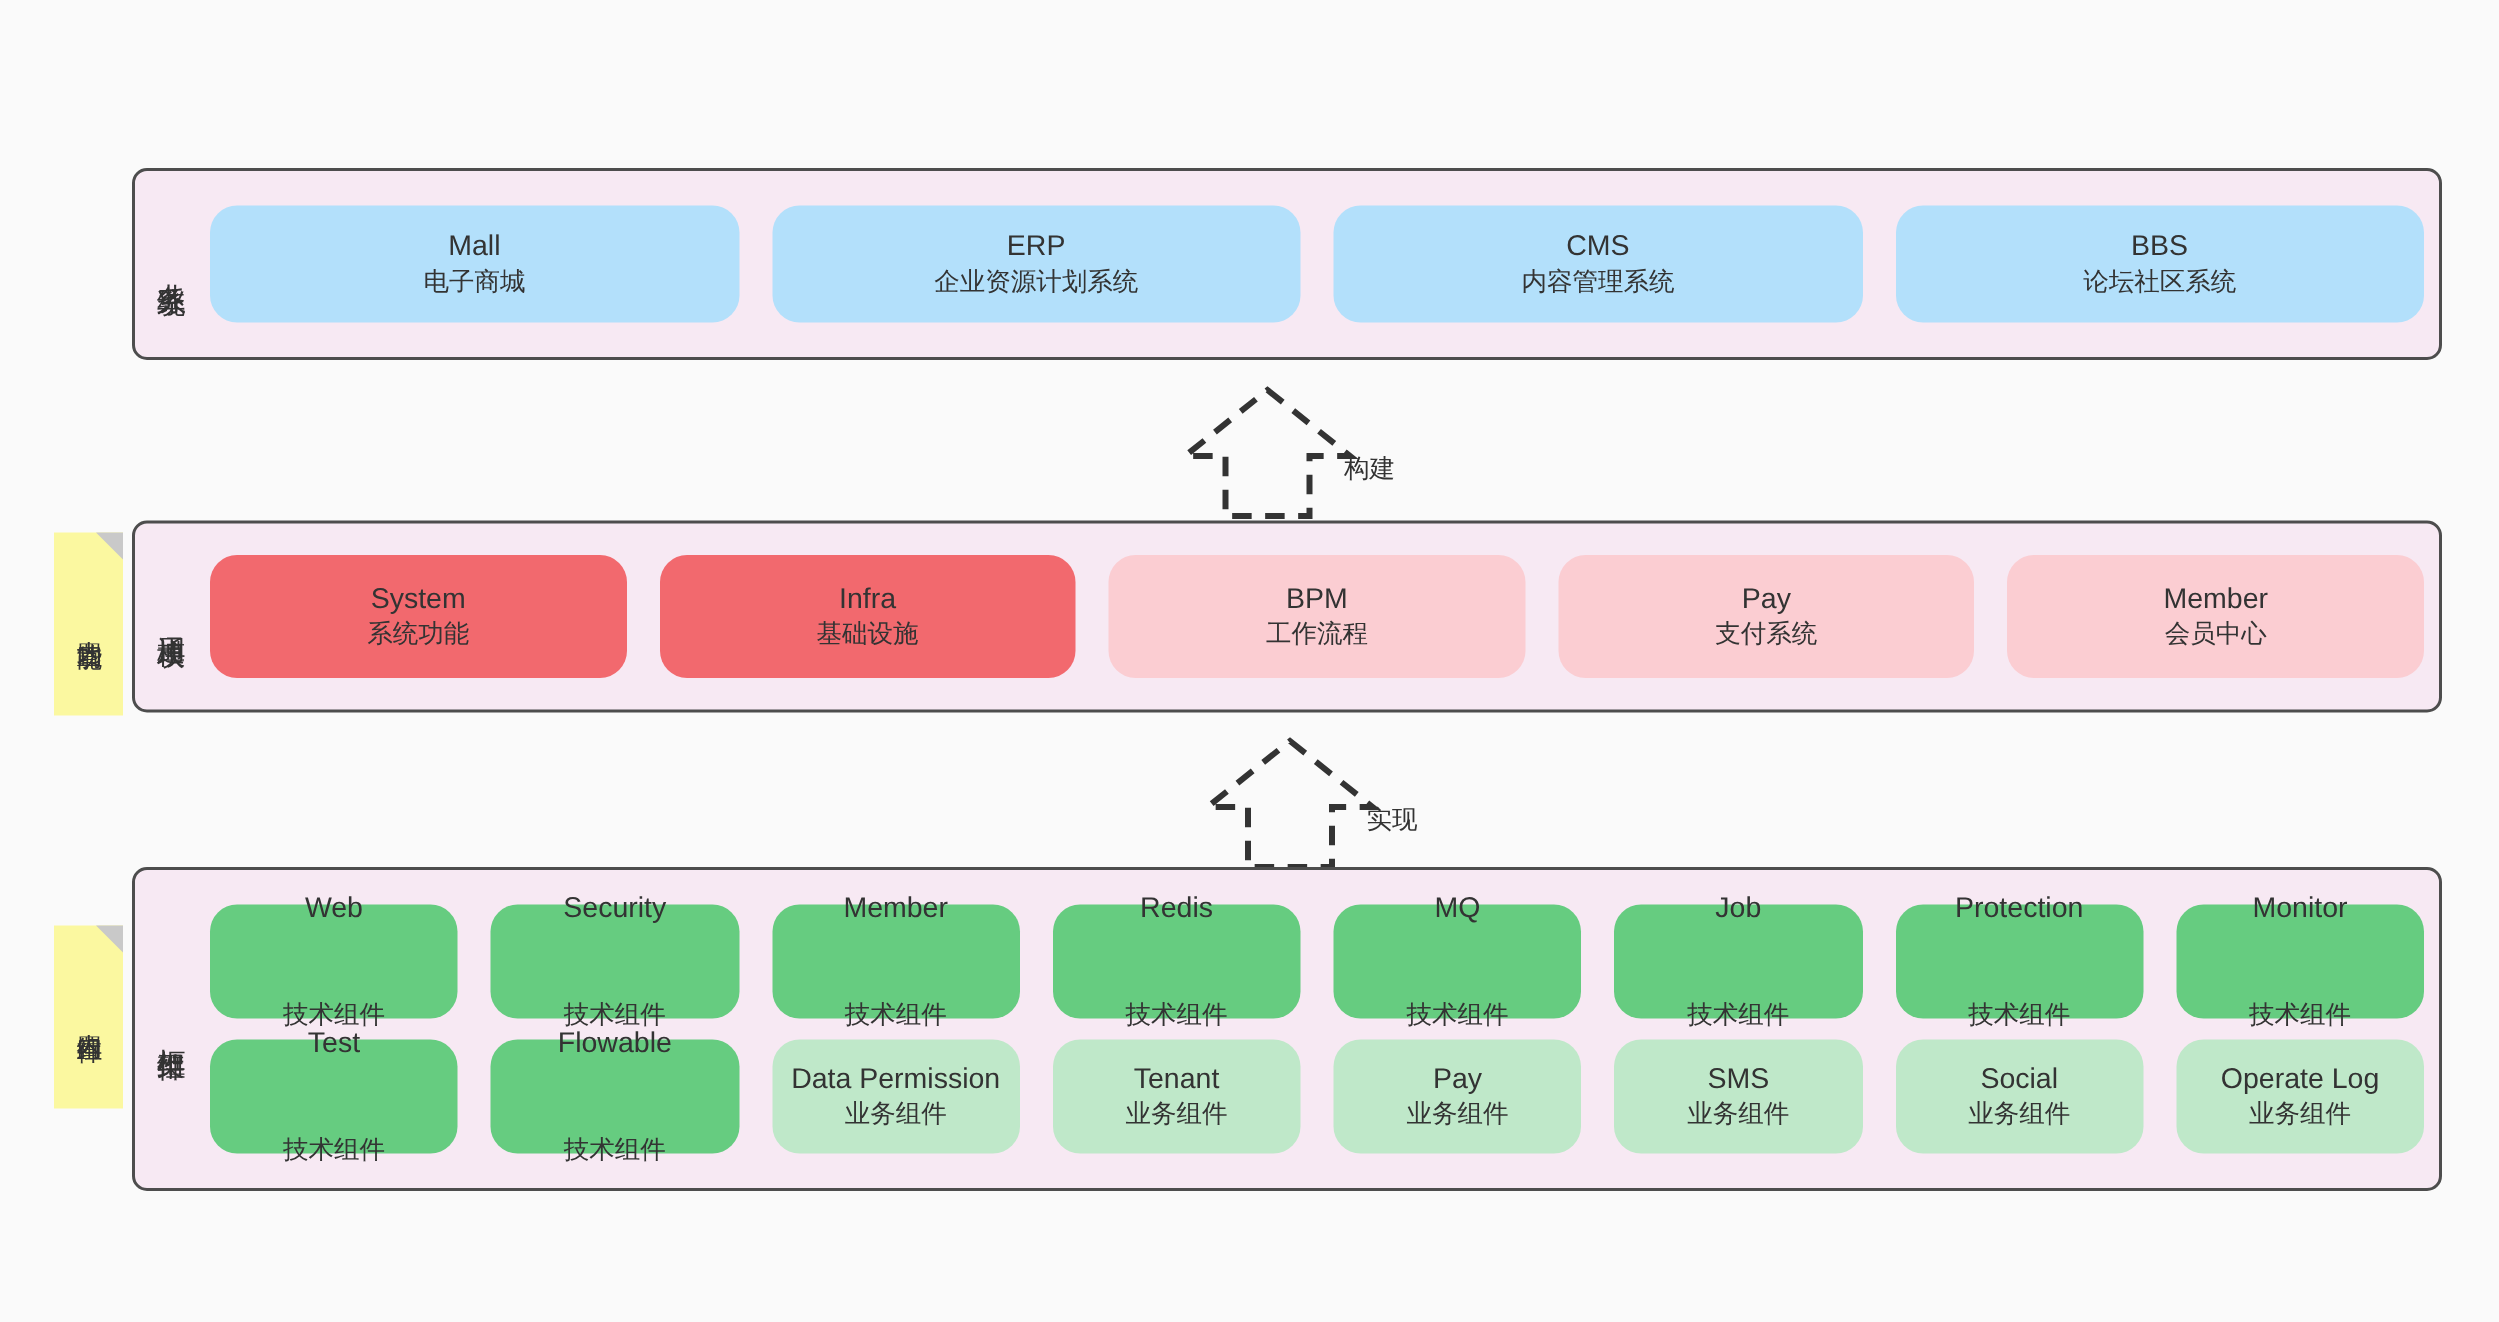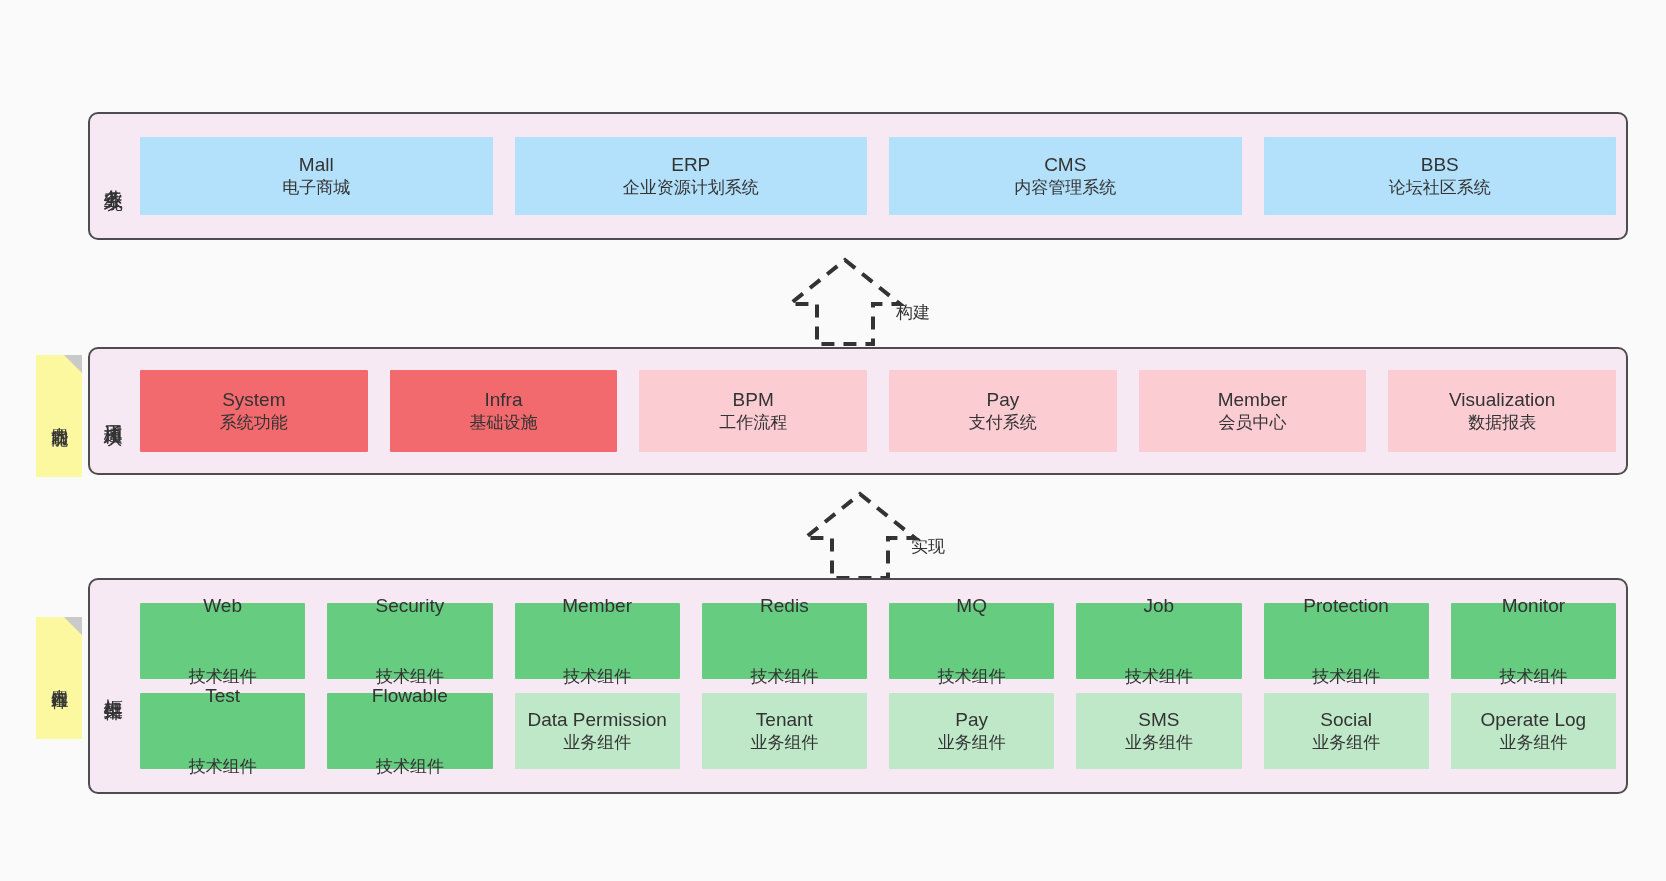--- a/index.html
+++ b/index.html
@@ -60,21 +60,21 @@
   .row {
     display: flex;
     gap: 22px;
     align-items: stretch;
   }
 
   
   .node {
     flex: 1 1 0;
     box-sizing: border-box;
-    border-radius: 1px;
+    border-radius: 18px;
     display: flex;
     flex-direction: column;
     align-items: center;
     justify-content: center;
     text-align: center;
     color: #333333;
     padding: 4px 6px;
     min-width: 0;
   }
   .node .title {
@@ -205,24 +205,20 @@
           <div class="sub">工作流程</div>
         </div>
         <div class="node h-module c-pink">
           <div class="title">Pay</div>
           <div class="sub">支付系统</div>
         </div>
         <div class="node h-module c-pink">
           <div class="title">Member</div>
           <div class="sub">会员中心</div>
         </div>
-        <div class="node h-module c-pink">
-          <div class="title">Visualization</div>
-          <div class="sub">数据报表</div>
-        </div>
       </div>
     </div>
   </div>
 
   <div class="arrow" style="left:775px; top:490px;">
     <svg viewBox="0 0 170 92" preserveAspectRatio="none" aria-hidden="true">
       <path d="M85 4 L140 48 L113 48 L113 88 L57 88 L57 48 L30 48 Z" fill="none" stroke="#333333" stroke-width="4" stroke-dasharray="13 9" stroke-linejoin="miter"></path>
     </svg>
     <div class="arrow-label">实现</div>
   </div>

